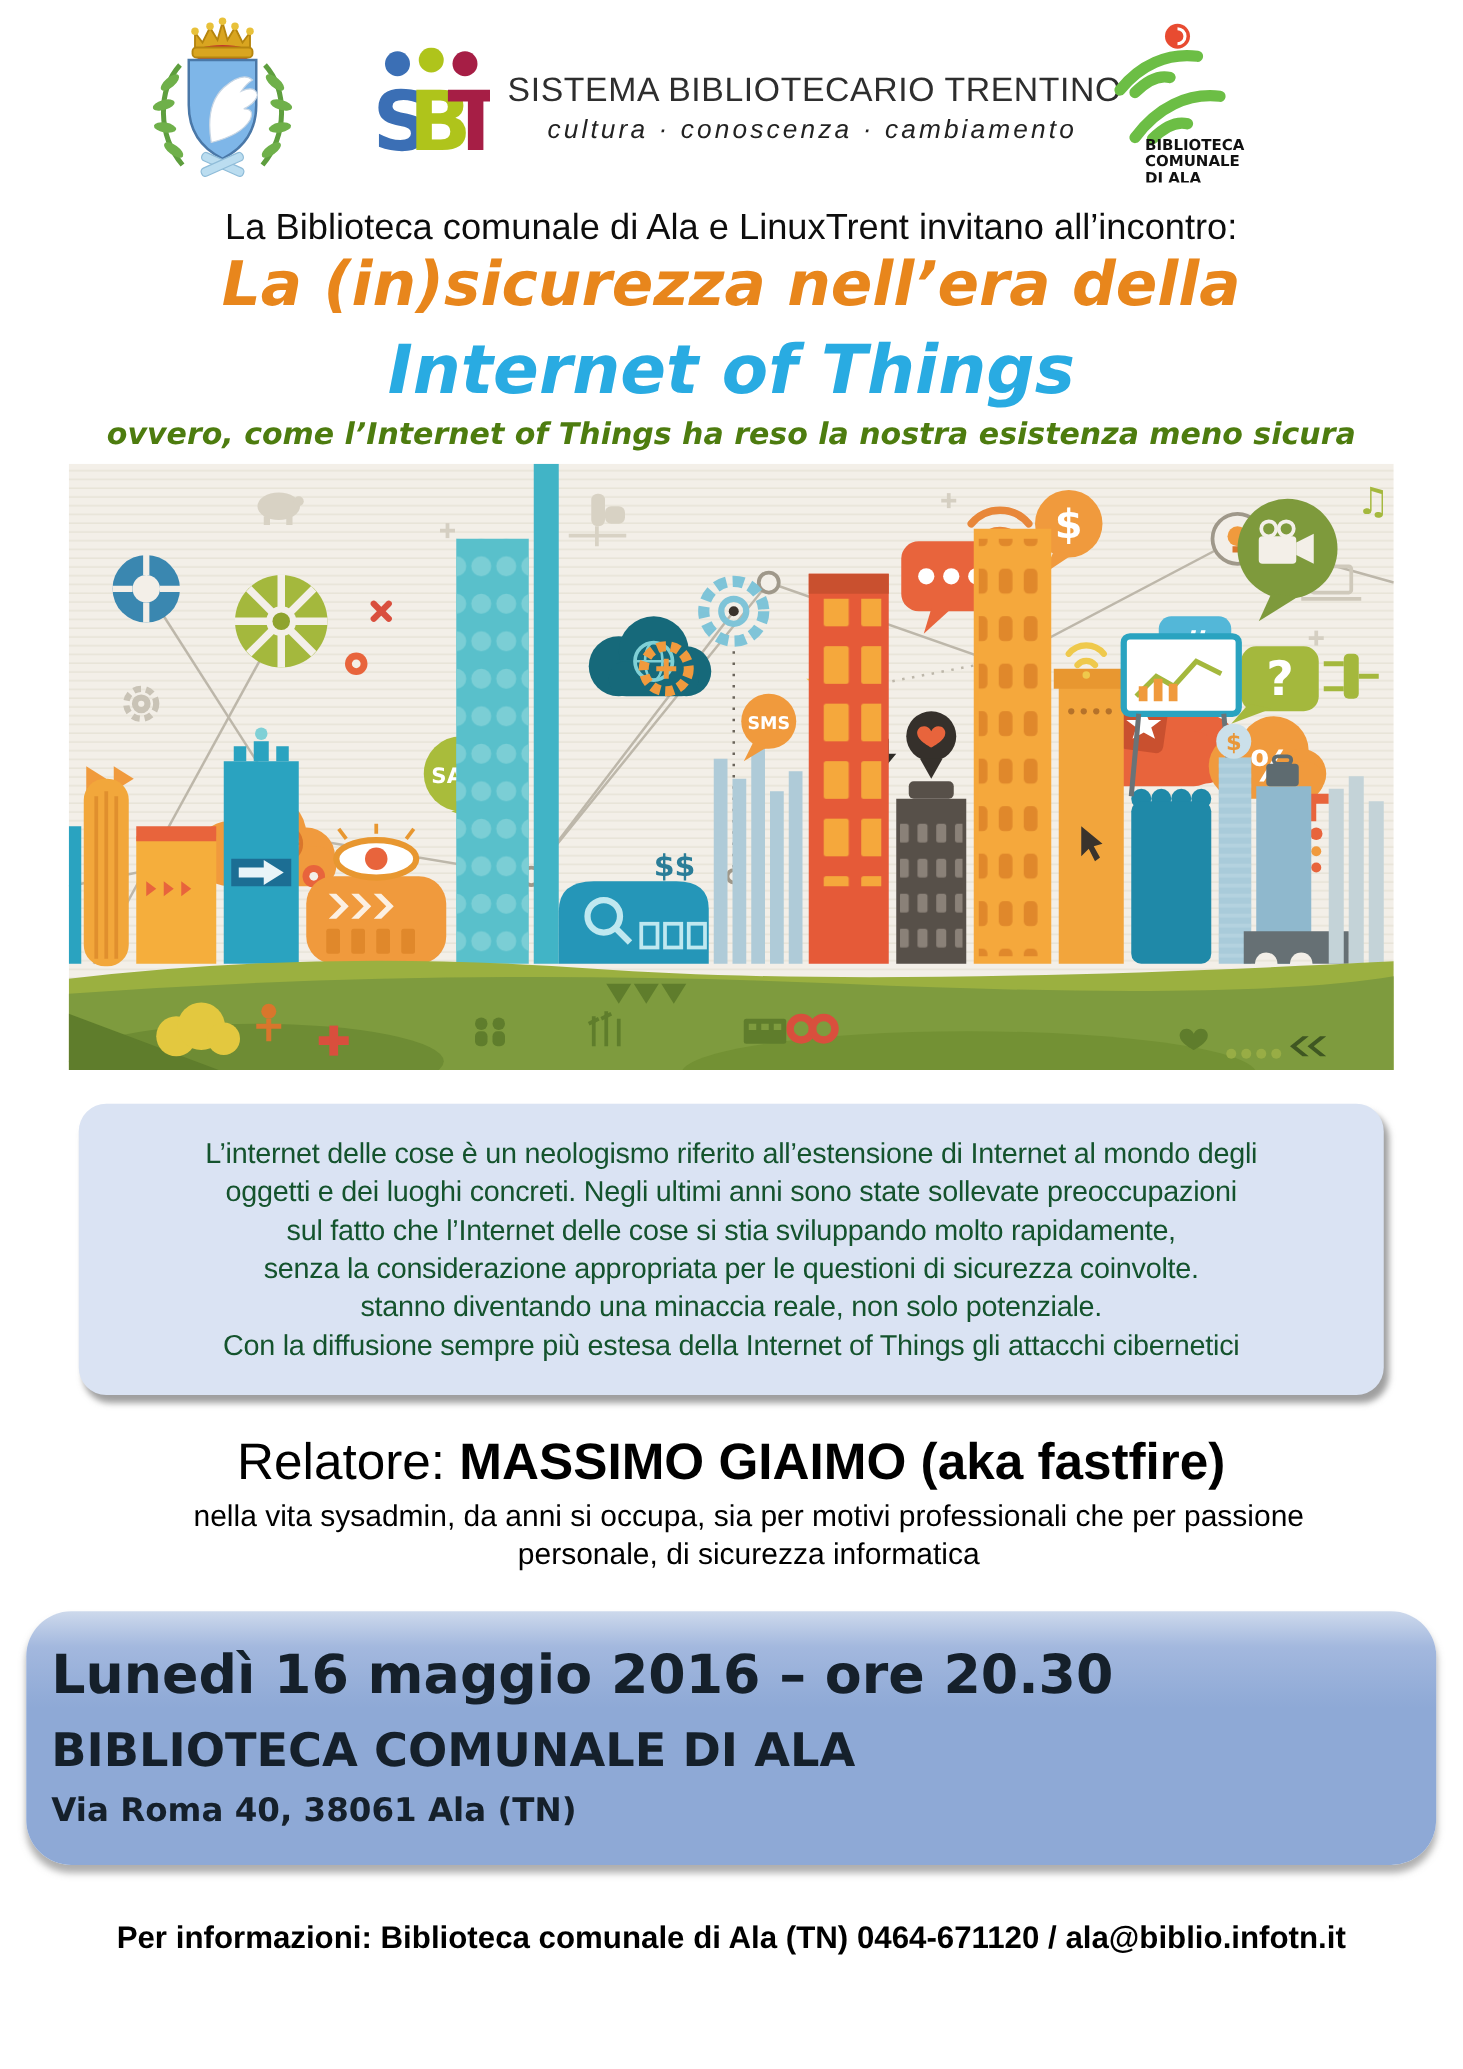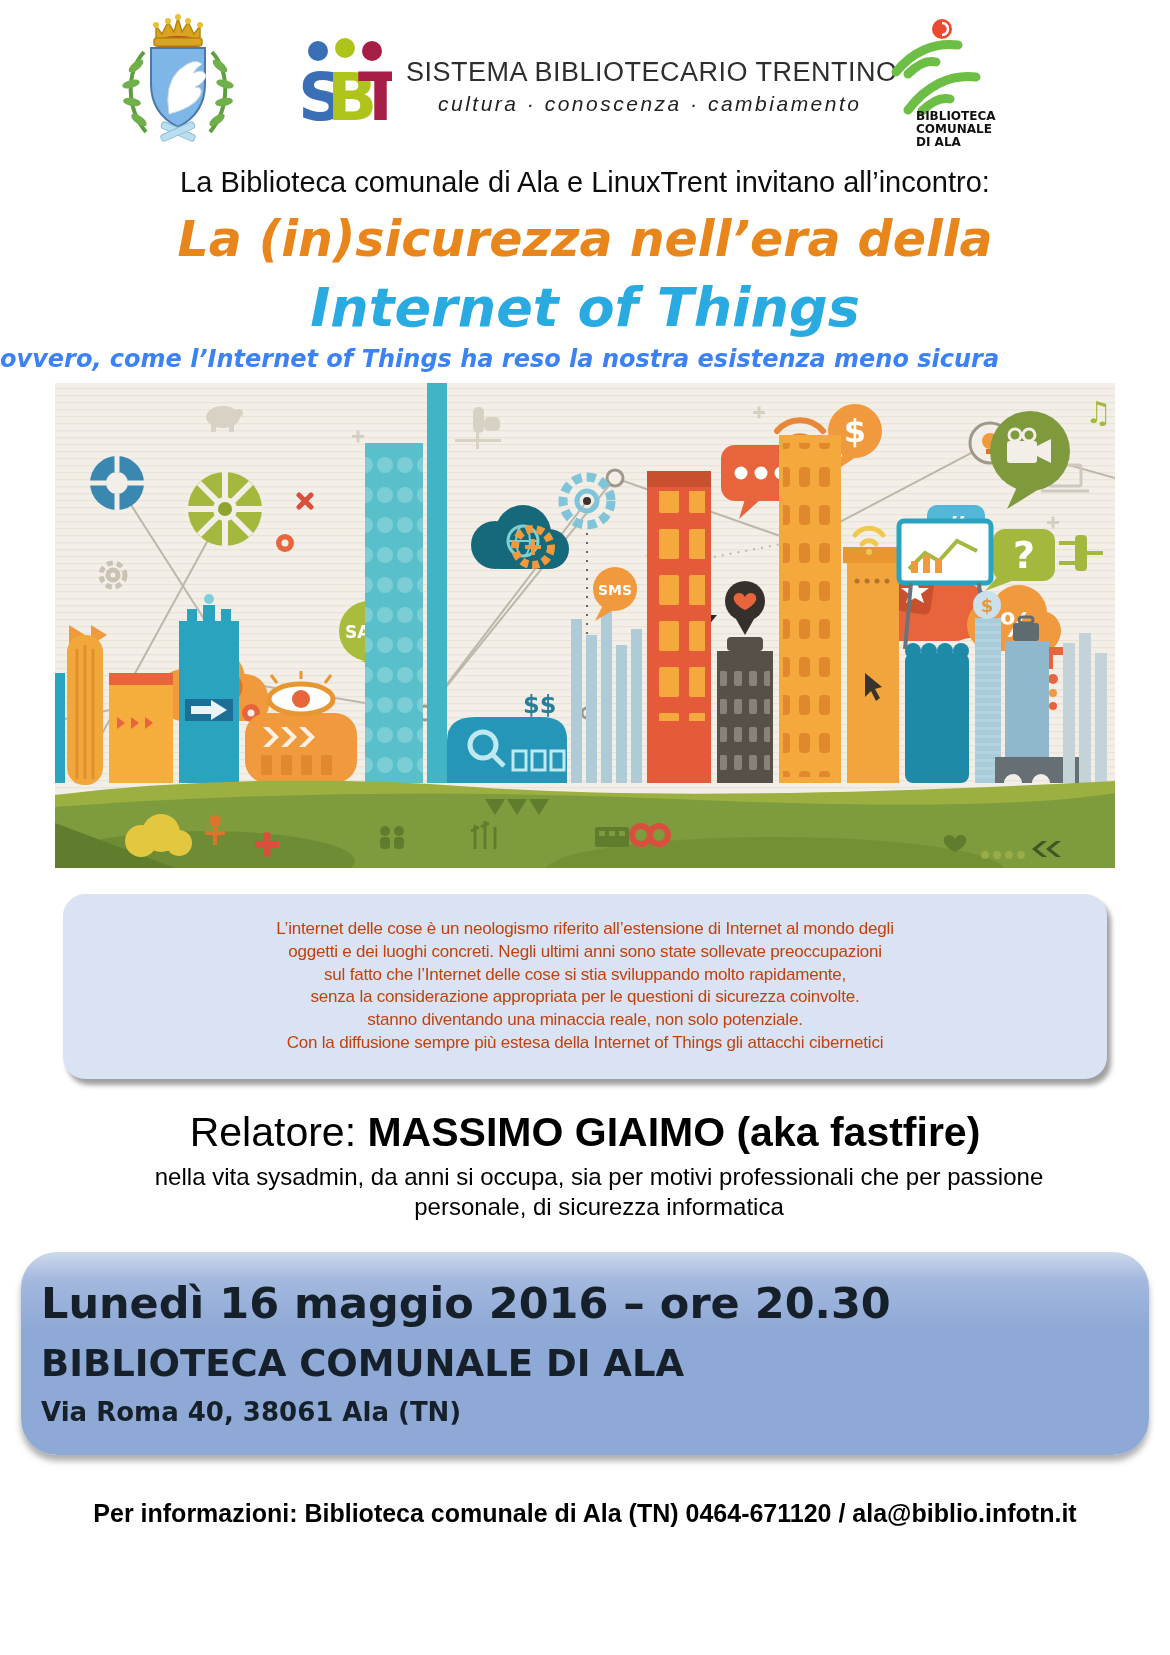--- a/index.html
+++ b/index.html
@@ -10,34 +10,34 @@
   .header{position:relative;height:152px;}
   .coa{position:absolute;left:112px;top:10px;}
   .sbt-block{position:absolute;left:296px;top:38px;display:flex;align-items:center;}
   .sbt-text{margin-left:14px;}
   .sbt-name{font-size:27px;color:#2e2e2e;letter-spacing:.5px;}
   .sbt-tagline{font-size:21px;font-style:italic;letter-spacing:2.5px;color:#222;margin-top:4px;margin-left:32px;}
   .ala-logo{position:absolute;left:878px;top:14px;}
 
   
   .intro{margin-top:14px;text-align:center;font-size:29px;color:#0d0d0d;}
-  .title1{margin-top:12px;text-align:center;font-family:"DejaVu Sans",sans-serif;
+  .title1{margin-top:0;text-align:center;font-family:"DejaVu Sans",sans-serif;
           font-weight:bold;font-style:italic;font-size:49px;color:#E8861C;}
   .title2{margin-top:8px;text-align:center;font-family:"DejaVu Sans",sans-serif;
           font-weight:bold;font-style:italic;font-size:54px;color:#29ABE2;}
-  .subtitle{margin-top:6px;text-align:left;font-family:"DejaVu Sans",sans-serif;
-          font-weight:bold;font-style:italic;font-size:24px;color:#3b82f6;}
+  .subtitle{margin-top:6px;text-align:center;font-family:"DejaVu Sans",sans-serif;
+          font-weight:bold;font-style:italic;font-size:24px;color:#4d7c0f;}
 
   
   .illu-wrap{width:1060px;margin:10px auto 0;}
 
   
   .infobox{width:988px;margin:22px auto 0;background:#DAE3F3;border-radius:22px;
            padding:24px 28px;box-shadow:4px 6px 5px rgba(95,95,95,.6);}
-  .infobox .line{text-align:center;font-size:17px;line-height:1.34;color:#c2410c;letter-spacing:-.2px;}
+  .infobox .line{text-align:center;font-size:23px;line-height:1.34;color:#14532d;letter-spacing:-.2px;}
 
   
   .speaker{margin-top:30px;text-align:center;}
   .speaker-title{font-size:41px;color:#000;}
   .speaker-title .name{font-weight:bold;}
   .speaker-bio{margin-top:6px;font-size:24px;line-height:1.25;color:#000;padding-left:28px;}
 
   
   .eventbox{width:1088px;margin:30px auto 0;border-radius:36px;
             background:linear-gradient(180deg,#cdd9ec 0%,#a3b8de 14%,#8EA9D6 38%,#8EA9D6 100%);

